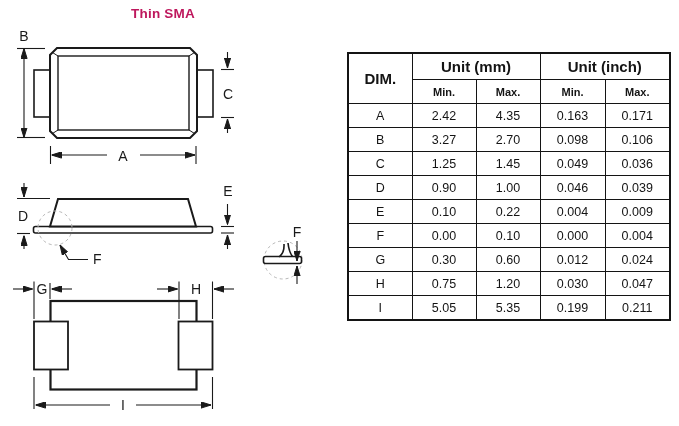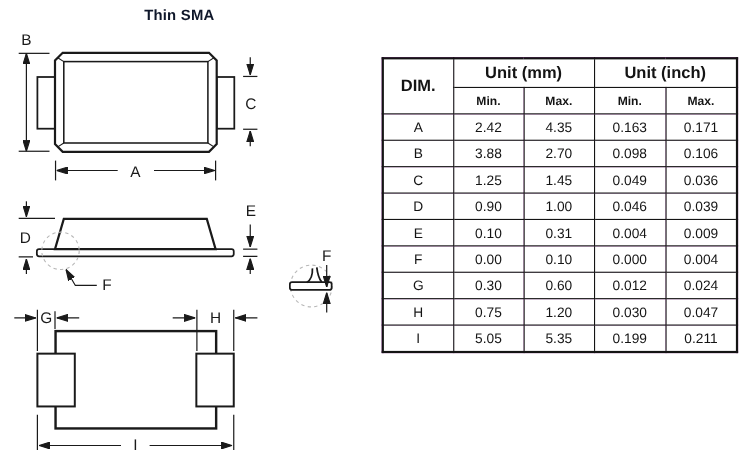--- a/index.html
+++ b/index.html
@@ -2,21 +2,21 @@
 <html><head>
 <meta charset="utf-8">
 <style>
   html,body{margin:0;padding:0;background:#fff;}
   .canvas{
     position:relative;width:679px;height:426px;background:#ffffff;
     font-family:"Liberation Sans",sans-serif;overflow:hidden;color:#141414;
   }
   .title{
     position:absolute;top:6px;left:163px;transform:translateX(-50%);
-    font-size:13.5px;font-weight:bold;color:#0f172a;white-space:nowrap;letter-spacing:.2px;
+    font-size:13.5px;font-weight:bold;color:#be185d;white-space:nowrap;letter-spacing:.2px;
   }
   svg.drawing{position:absolute;left:0;top:0;}
   svg.drawing line,svg.drawing path,svg.drawing rect,svg.drawing polyline{stroke:#1a1a1a;}
   .dlab{font-size:14px;fill:#1a1a1a;}
   table.dims{
     position:absolute;left:347px;top:52px;width:322px;
     border-collapse:collapse;table-layout:fixed;
     border:2px solid #141414;background:#a21caf;
   }
   .dims th,.dims td{
@@ -170,21 +170,21 @@
     <tbody>
         <tr>
           <td>A</td>
           <td>2.42</td>
           <td>4.35</td>
           <td>0.163</td>
           <td>0.171</td>
         </tr>
         <tr>
           <td>B</td>
-          <td>3.88</td>
+          <td>3.27</td>
           <td>2.70</td>
           <td>0.098</td>
           <td>0.106</td>
         </tr>
         <tr>
           <td>C</td>
           <td>1.25</td>
           <td>1.45</td>
           <td>0.049</td>
           <td>0.036</td>
@@ -192,21 +192,21 @@
         <tr>
           <td>D</td>
           <td>0.90</td>
           <td>1.00</td>
           <td>0.046</td>
           <td>0.039</td>
         </tr>
         <tr>
           <td>E</td>
           <td>0.10</td>
-          <td>0.31</td>
+          <td>0.22</td>
           <td>0.004</td>
           <td>0.009</td>
         </tr>
         <tr>
           <td>F</td>
           <td>0.00</td>
           <td>0.10</td>
           <td>0.000</td>
           <td>0.004</td>
         </tr>

